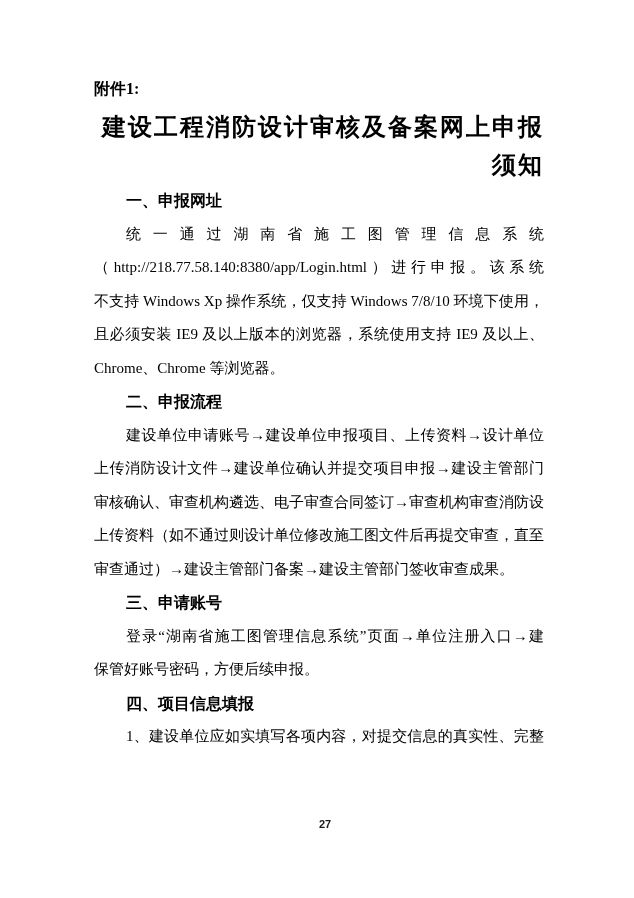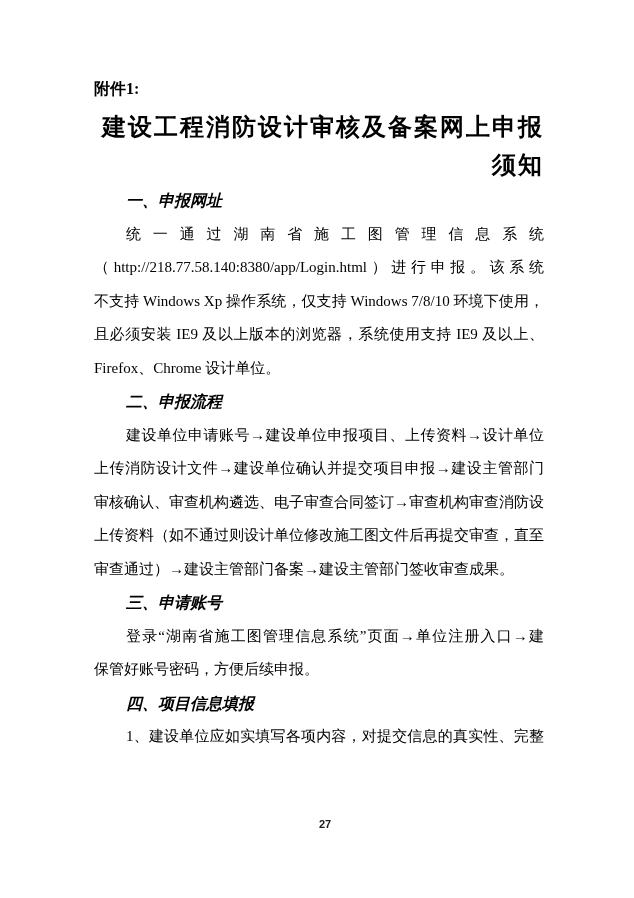--- a/index.html
+++ b/index.html
@@ -39,21 +39,20 @@
 
   .sections { margin-top: 0; }
 
   .section-heading {
     font-family: "Liberation Sans", "DejaVu Sans", sans-serif;
     font-weight: 700;
     font-size: 16px;
     line-height: 33.5px;
     padding-left: 32px; 
     white-space: nowrap;
-    font-style: italic;
   }
 
   .body-line {
     font-size: 15px;
     line-height: 33.5px;
     font-family: "Liberation Serif", "DejaVu Serif", serif;
     text-align: justify;
     text-align-last: justify;
     text-justify: inter-character;
     white-space: nowrap;
@@ -85,21 +84,21 @@
       <div>建设工程消防设计审核及备案网上申报</div>
       <div>须知</div>
     </div>
 
     <div class="sections">
         <div class="section-heading">一、申报网址</div>
         <div class="body-line first">统一通过湖南省施工图管理信息系统</div>
         <div class="body-line">（http://218.77.58.140:8380/app/Login.html）进行申报。该系统</div>
         <div class="body-line">不支持 Windows Xp 操作系统，仅支持 Windows 7/8/10 环境下使用，</div>
         <div class="body-line">且必须安装 IE9 及以上版本的浏览器，系统使用支持 IE9 及以上、</div>
-        <div class="body-line last">Firefox、Chrome 设计单位。</div>
+        <div class="body-line last">Chrome、Chrome 等浏览器。</div>
         <div class="section-heading">二、申报流程</div>
         <div class="body-line first">建设单位申请账号→建设单位申报项目、上传资料→设计单位</div>
         <div class="body-line">上传消防设计文件→建设单位确认并提交项目申报→建设主管部门</div>
         <div class="body-line">审核确认、审查机构遴选、电子审查合同签订→审查机构审查消防设</div>
         <div class="body-line">上传资料（如不通过则设计单位修改施工图文件后再提交审查，直至</div>
         <div class="body-line last">审查通过）→建设主管部门备案→建设主管部门签收审查成果。</div>
         <div class="section-heading">三、申请账号</div>
         <div class="body-line first">登录“湖南省施工图管理信息系统”页面→单位注册入口→建</div>
         <div class="body-line last">保管好账号密码，方便后续申报。</div>
         <div class="section-heading">四、项目信息填报</div>

